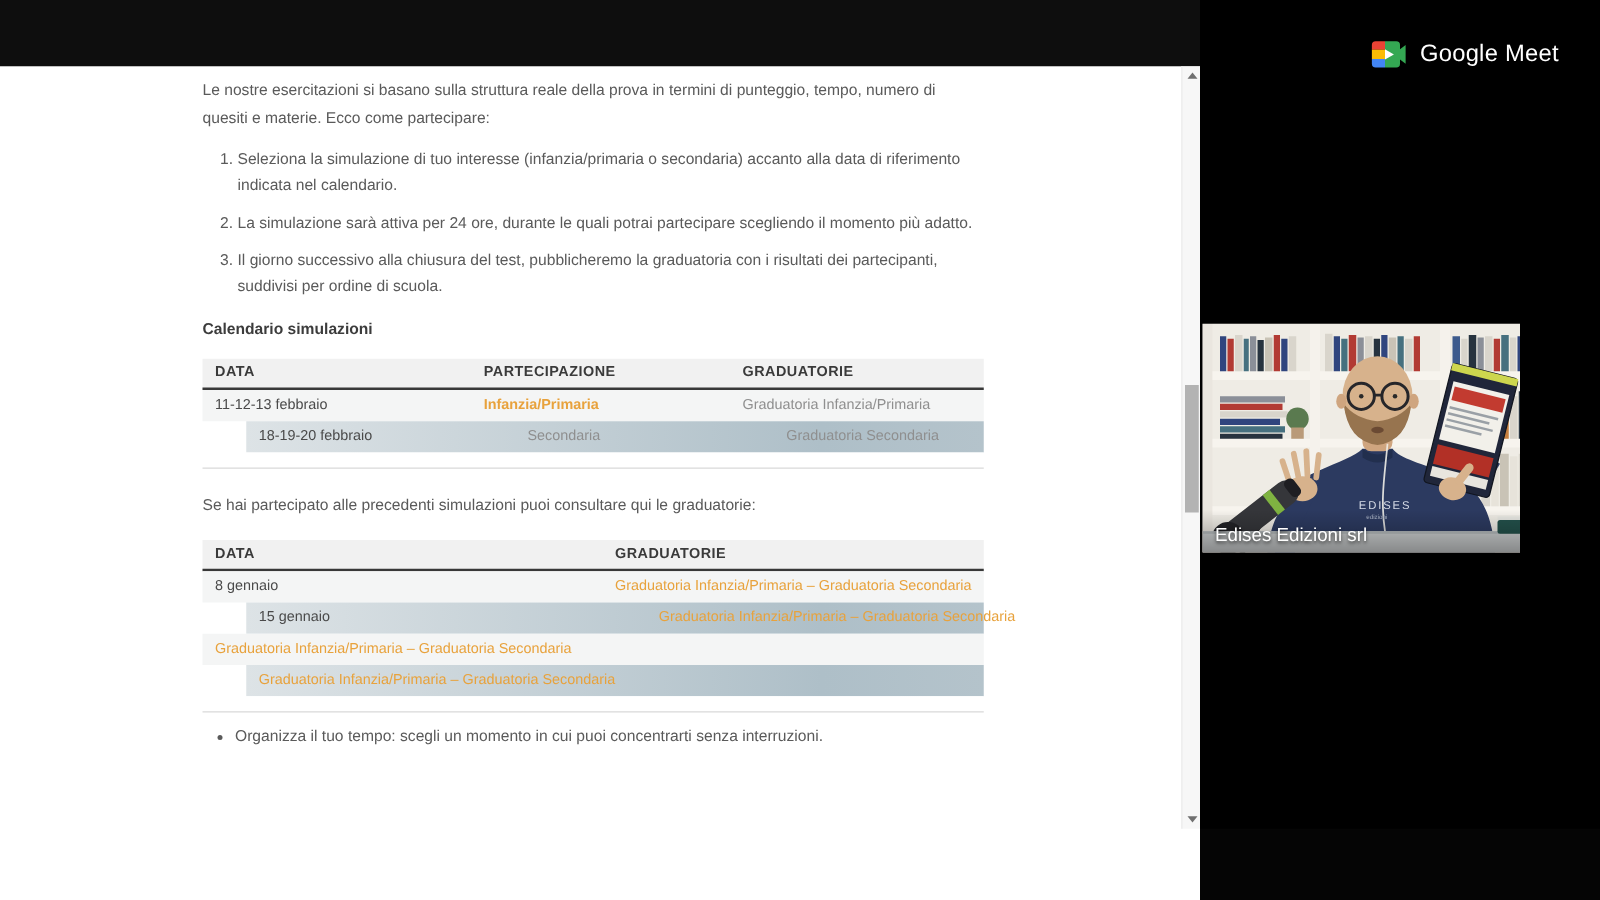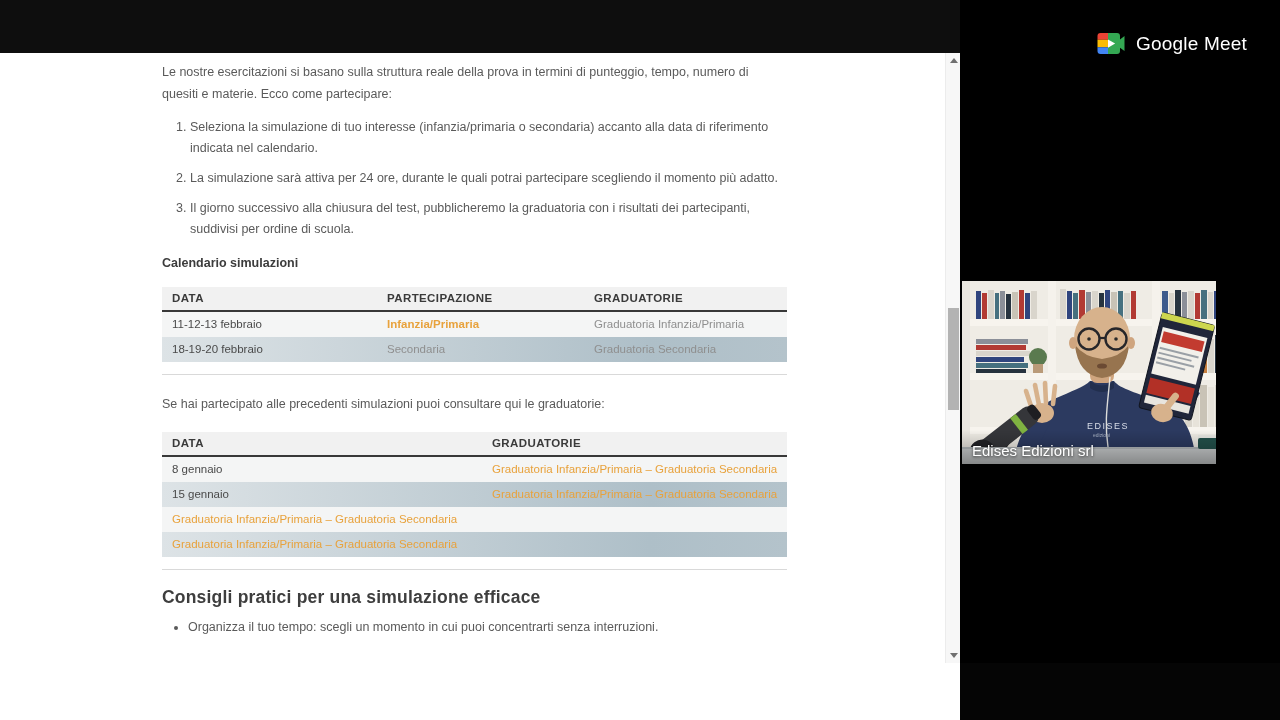--- a/index.html
+++ b/index.html
@@ -24,21 +24,21 @@
 
   .tbl { margin-top:17px; width:625px; }
   .trow { display:grid; }
   .t1 .trow { grid-template-columns:215px 207px 203px; }
   .t2 .trow { grid-template-columns:320px 305px; }
   .thead { background:#f1f1f1; border-bottom:2px solid #383838; }
   .thead .cell { font-weight:bold; color:#3a3a3a; font-size:11.5px; letter-spacing:.4px;
                  padding:5px 10px; }
   .cell { padding:6px 10px; font-size:11.5px; line-height:13px; white-space:nowrap; overflow:hidden; }
   .row-light { background:#f4f5f5; }
-  .row-blue  { background:linear-gradient(90deg,#dde3e6 0%,#aebfc8 78%,#b4c3cb 100%); }
+  .row-blue  { background:linear-gradient(90deg,#dde3e6 0%,#aebfc8 78%,#b4c3cb 100%);margin-left:35px; }
   .c-date { color:#4a4a4a; }
   .c-gray { color:#8f8f8f; }
   .link-orange { color:#e8a23c; cursor:pointer; }
   .link-orange.bold { font-weight:bold; }
   .tfoot { height:13px; border-bottom:1px solid #d9d9d9; background:#fff; }
 
   .p-mid { margin-top:18px; line-height:22px; }
 
   h2.section-title { margin-top:17px; font-size:17.5px; font-weight:600; color:#3e3e3e; letter-spacing:.2px; }
   .p-tips { margin-top:11px; line-height:22px; }
@@ -51,21 +51,21 @@
   .sb-thumb { position:absolute; left:2px; top:255px; width:11px; height:102px; background:#b3b3b3; }
   .sb-up, .sb-dn { position:absolute; left:4px; width:0; height:0; }
   .sb-up { top:5px;  border-left:4px solid transparent; border-right:4px solid transparent; border-bottom:5px solid #707070; }
   .sb-dn { bottom:5px; border-left:4px solid transparent; border-right:4px solid transparent; border-top:5px solid #707070; }
 
   
   .meet-brand { position:absolute; left:1096px; top:31px; display:flex; align-items:center; gap:10px; }
   .meet-brand .brand-text { color:#fff; font-size:19px; font-weight:500; letter-spacing:.2px; }
 
   
-  .webcam { position:absolute; left:962px; top:281px; width:254px; height:183px;
+  .webcam { position:absolute; left:962px; top:259px; width:254px; height:183px;
             background:#eae6df; overflow:hidden; }
   .webcam .shade { position:absolute; left:0; bottom:0; width:100%; height:34px;
                    background:linear-gradient(to top, rgba(0,0,0,.35), rgba(0,0,0,0)); }
   .webcam .name-label { position:absolute; left:10px; bottom:5px; color:#fff; font-size:15px;
                         text-shadow:0 1px 3px rgba(0,0,0,.7); }
 </style>
 </head>
 <body>
 
 <div class="stage">
@@ -123,21 +123,20 @@
         </div>
         <div class="trow row-light">
           <div class="cell"><span class="link-orange">Graduatoria Infanzia/Primaria</span><span class="link-orange"> – </span><span class="link-orange">Graduatoria Secondaria</span></div>
         </div>
         <div class="trow row-blue">
           <div class="cell"><span class="link-orange">Graduatoria Infanzia/Primaria</span><span class="link-orange"> – </span><span class="link-orange">Graduatoria Secondaria</span></div>
         </div>
         <div class="tfoot"></div>
       </div>
 
-      <h2 class="section-title">Consigli pratici per una simulazione efficace</h2>
 
       <ul class="tips">
         <li>Organizza il tuo tempo: scegli un momento in cui puoi concentrarti senza interruzioni.</li>
 
       </ul>
     </div>
 
     <div class="scrollbar">
       <div class="sb-up"></div>
       <div class="sb-thumb"></div>

